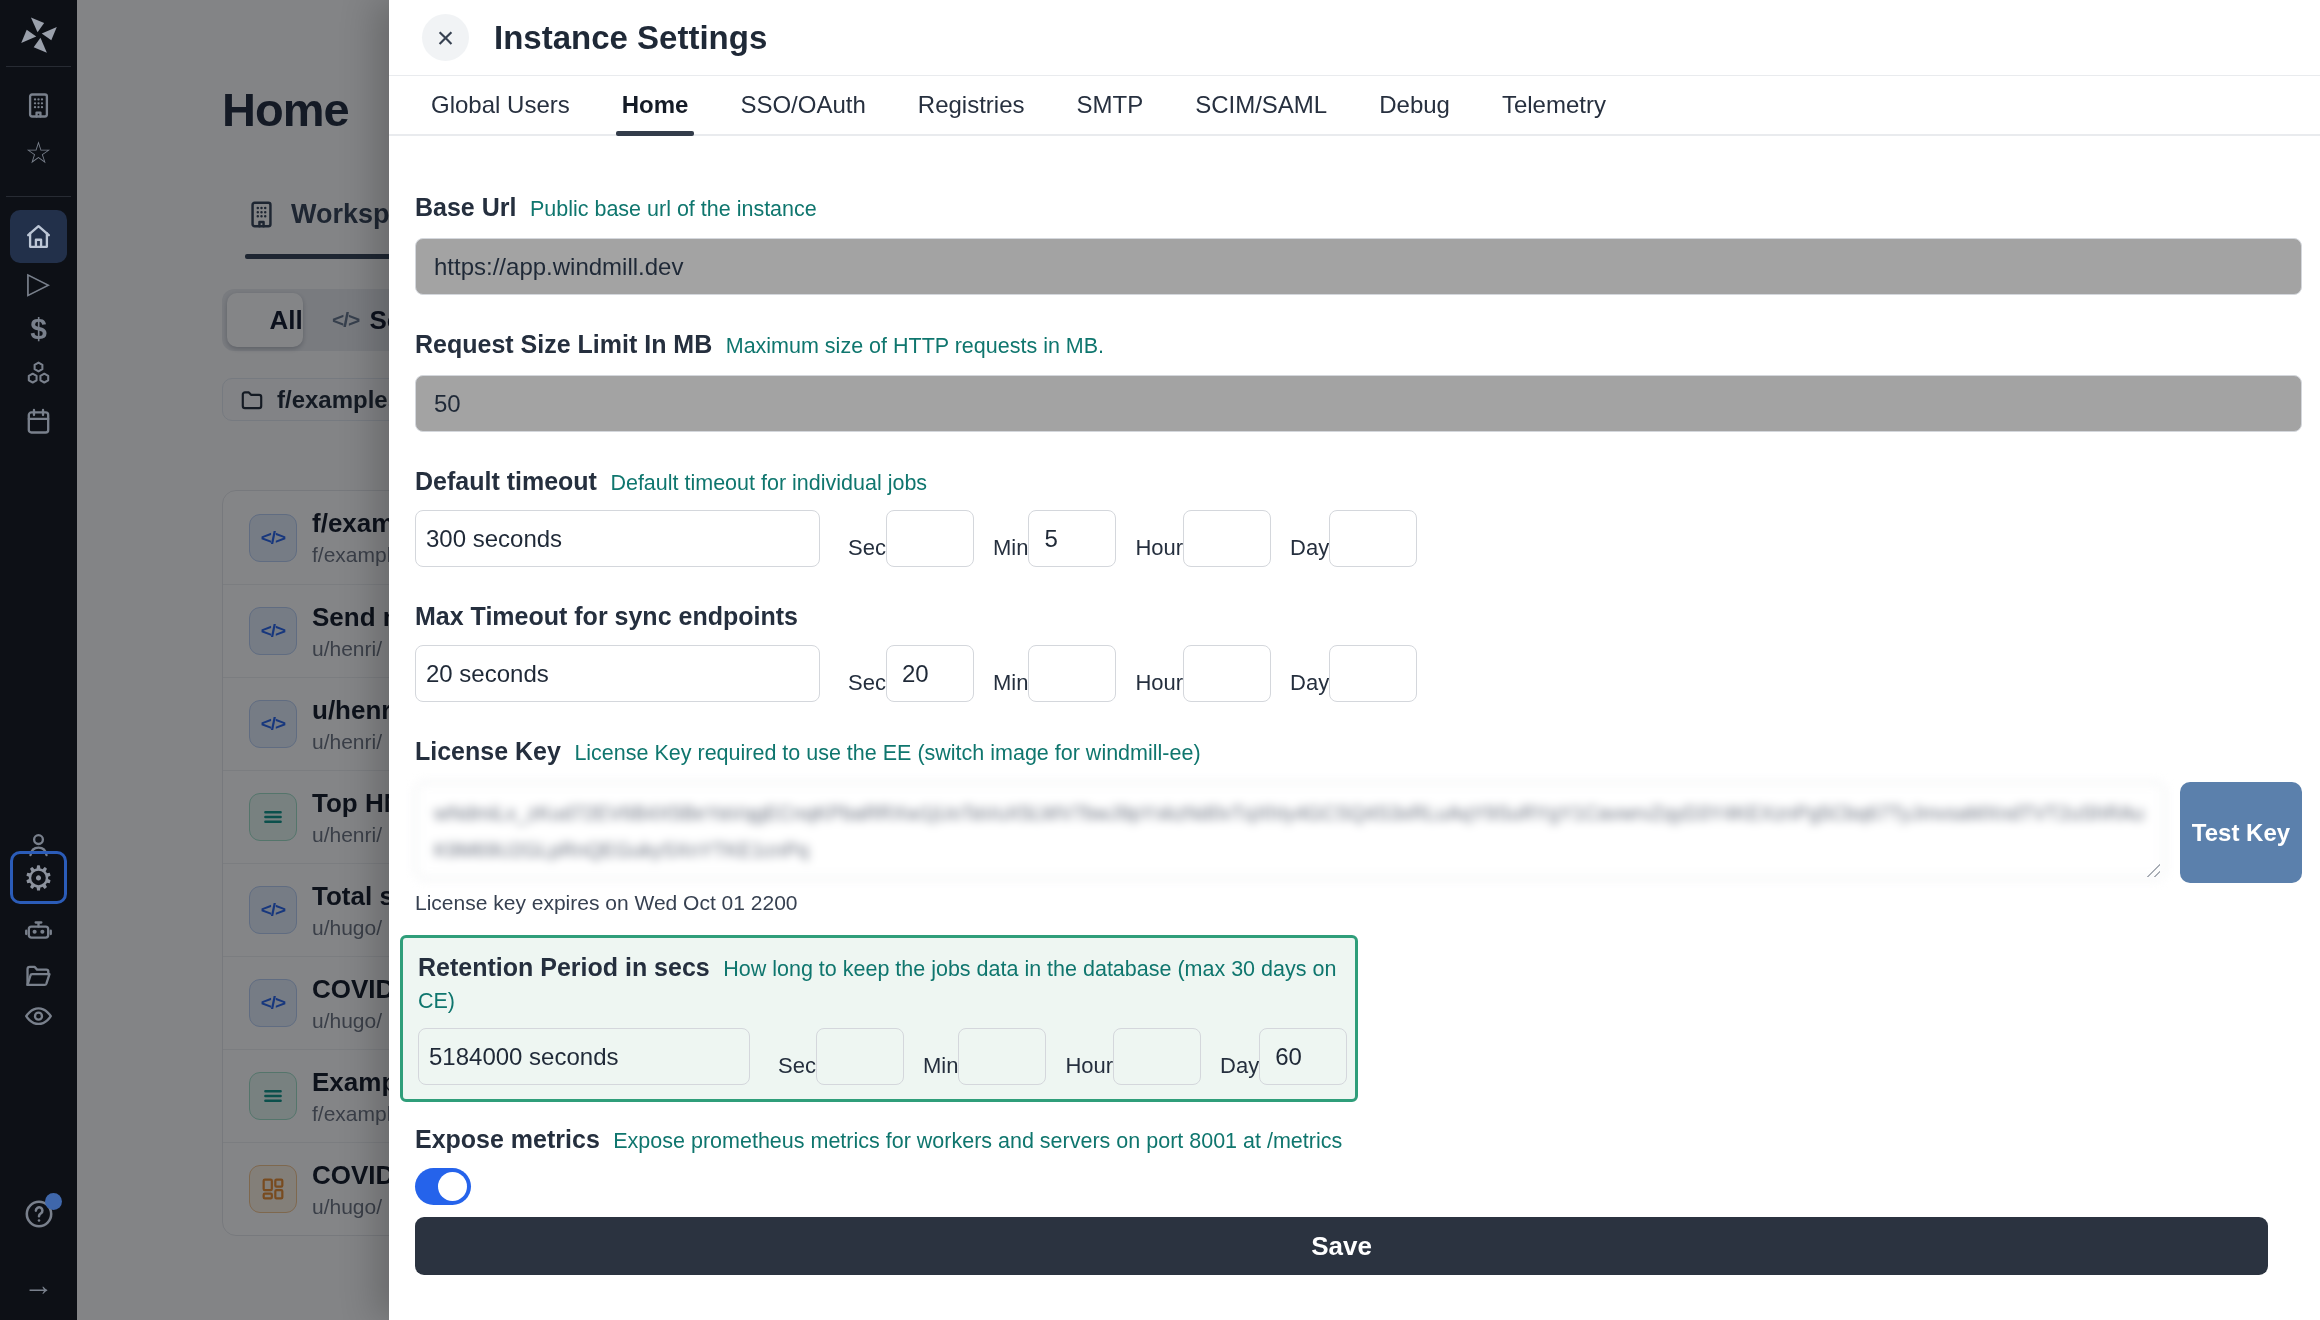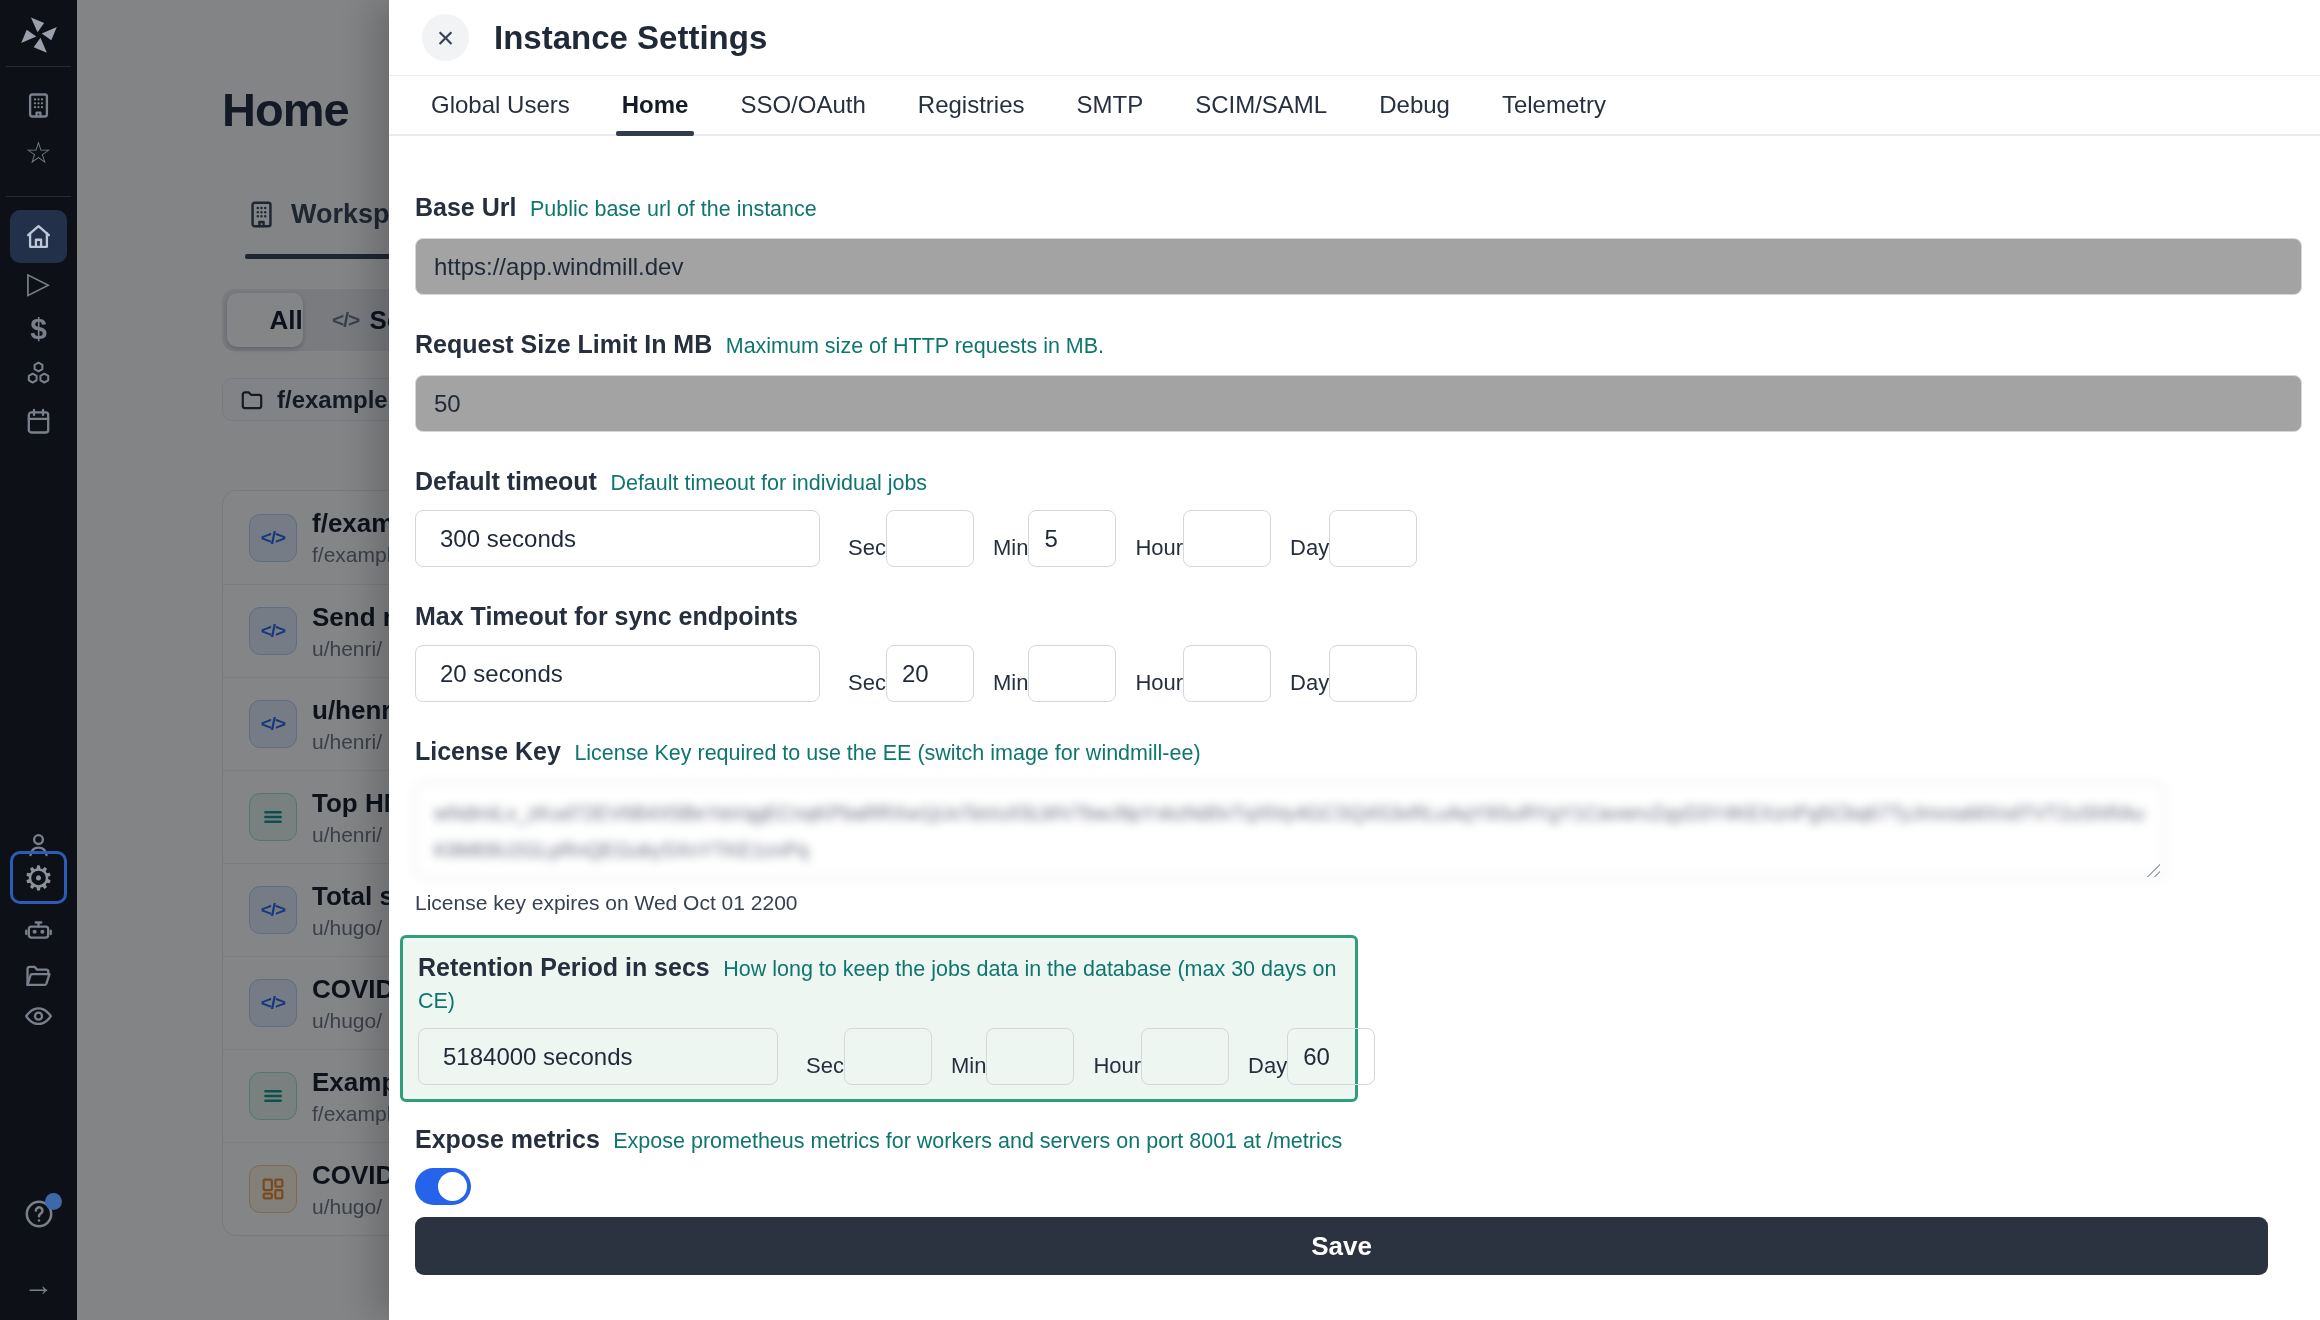--- a/index.html
+++ b/index.html
@@ -83,21 +83,21 @@
     background: #333c4a; border-radius: 2px; }
   .m-content { padding: 56px 0 0 26px; }
   .field { margin-bottom: 34px; }
   .f-label-row { line-height: 30px; }
   .f-label { font-size: 25px; font-weight: 700; color: #252f3e; }
   .f-help { font-size: 21.5px; color: #0f766e; margin-left: 9px; }
   .t-input { display: block; width: 1887px; height: 57px; border: 1.5px solid #d4d7dc; border-radius: 8px;
     margin-top: 12px; font-size: 24px; color: #1f2937; padding: 0 18px; font-family: inherit; background: #a3a3a3; outline: none; }
   .time-row { display: flex; align-items: flex-end; margin-top: 10px; }
   .time-main { width: 405px; height: 57px; border: 1.5px solid #d4d7dc; border-radius: 8px; font-size: 24px;
-    color: #1f2937; padding: 0 24px; font-family: inherit; background: #fff; outline: none; margin-right: 25px; }
+    color: #1f2937; padding: 0 10px; font-family: inherit; background: #fff; outline: none; margin-right: 25px; }
   .unit-group { display: flex; flex-direction: row; margin-right: 16px; align-items: flex-end; }
   .unit-label { font-size: 22px; font-weight: 500; color: #252f3e; margin: 0 0 6px 3px; line-height: 26px; }
   .unit-input { width: 88px; height: 57px; border: 1.5px solid #d4d7dc; border-radius: 8px; font-size: 24px;
     color: #1f2937; padding: 0 15px; font-family: inherit; background: #fff; outline: none; }
   .license-row { display: flex; gap: 15px; margin-top: 12px; align-items: stretch; }
   .license-wrap { position: relative; }
   .license-area { width: 1750px; height: 97px; border: 1.5px solid #d4d7dc; border-radius: 8px;
     font-size: 20px; color: #6b7280; padding: 12px 18px; font-family: inherit; resize: none; outline: none;
     filter: blur(5px); line-height: 1.85; overflow: hidden; word-break: break-all; }
   .resize-corner { position: absolute; right: 5px; bottom: 6px; width: 15px; height: 15px;
@@ -424,20 +424,21 @@
       <div class="field" style="margin-bottom:0">
         <div class="f-label-row">
           <span class="f-label">License Key</span>
           <span class="f-help">License Key required to use the EE (switch image for windmill-ee)</span>
         </div>
         <div class="license-row">
           <div class="license-wrap">
             <textarea class="license-area" style="">wNdmiLx_zKud72EV6B4X5BeYaVqgECnqKPbaRRXw1jUoTaVuX5LWV7bwJ9pYxkzNd0vTqXhIy4GCSQ4S3xRLuAqY9SuRYgY1CavwrvZqyD3Y4KEXznPg5Cbq67TyJmvsaMXndTVT2uShRAuK9M69U2GLpRnQEGukySXnYTKE1cnPq</textarea>
             <div class="resize-corner"></div>
           </div>
+          <button class="test-key-btn">Test Key</button>
         </div>
         <div class="expires-note">License key expires on Wed Oct 01 2200</div>
       </div>
 
       <div class="retention-box">
         <div class="f-label-row">
           <span class="f-label">Retention Period in secs</span>
           <span class="f-help">How long to keep the jobs data in the database (max 30 days on CE)</span>
         </div>
         <div class="time-row">

